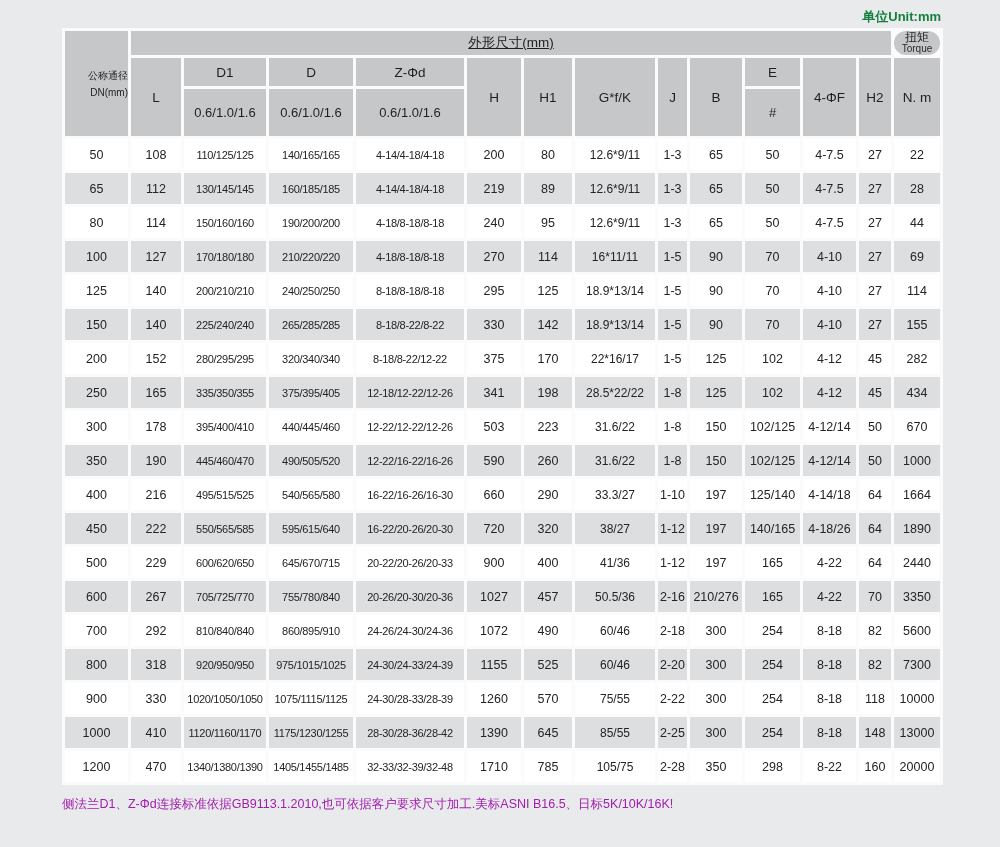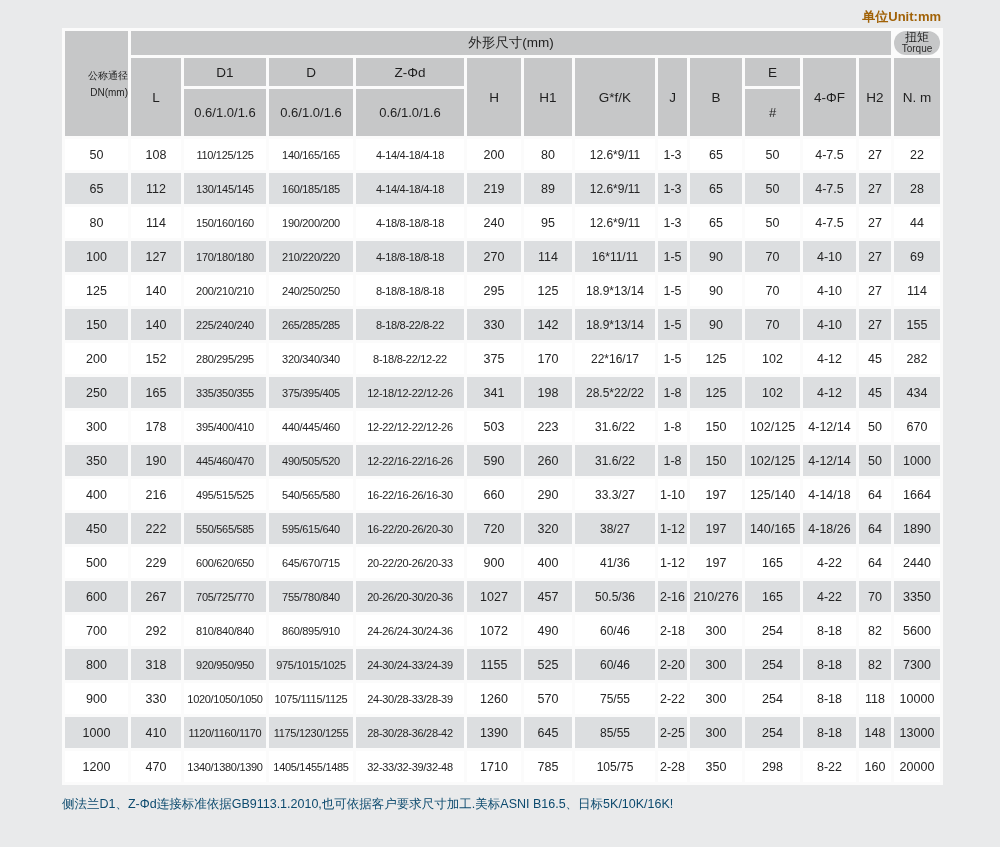--- a/index.html
+++ b/index.html
@@ -4,53 +4,53 @@
 <style>
   html,body{margin:0;padding:0;}
   body{
     width:1000px;height:847px;position:relative;
     background:#e9eaeb;
     font-family:"Liberation Sans","DejaVu Sans",sans-serif;
     color:#242424;
   }
   .unit-label{
     position:absolute;top:8px;left:62px;width:879px;
-    text-align:right;font-size:13px;font-weight:bold;color:#a16207;
+    text-align:right;font-size:13px;font-weight:bold;color:#15803d;
   }
   table.spec{
     position:absolute;top:28px;left:62px;
     border-spacing:3px;border-collapse:separate;
     background:#fbfbfb;table-layout:fixed;
   }
   th{
     background:#c6c7c8;font-weight:normal;color:#1f1f1f;
     font-size:13.5px;text-align:center;vertical-align:middle;
     padding:0;overflow:hidden;
   }
   th.dn-head{text-align:right;padding-left:3px;font-size:10px;line-height:17px;}
-  th.group-head{height:16px;}
+  th.group-head{height:16px;text-decoration:underline;}
   th.sub-head{font-size:13px;}
   th.torque-head{font-size:12px;line-height:12px;border-radius:12px;}
   th.torque-head .en{font-size:10px;color:#2a2a2a;display:block;}
   td{
     text-align:center;vertical-align:middle;padding:0;
     font-size:12.5px;color:#242424;overflow:hidden;white-space:nowrap;
   }
   tr.h2row th{height:28px;}
   tr.h3row th{height:47px;}
   tbody tr td{height:31px;}
   tbody tr.odd td{background:#ffffff;}
   tbody tr.even td{background:#dcdee0;}
   td.col-d1,td.col-d,td.col-zd{font-size:11px;letter-spacing:-0.3px;}
   td.col-gfk{font-size:12px;}
   .footnotes{
     position:absolute;top:797px;left:62px;width:900px;
     font-size:12.5px;line-height:15px;
   }
-  .footnotes .zh{color:#0c4a6e;}
+  .footnotes .zh{color:#a21caf;}
   .footnotes .en{color:#848688;}
 </style>
 </head>
 <body>
 
 <div class="unit-label">单位Unit:mm</div>
 
 <table class="spec">
   <colgroup>
     <col style="width:63px">

